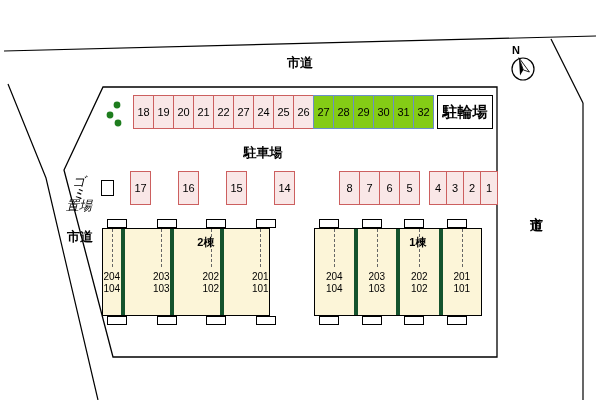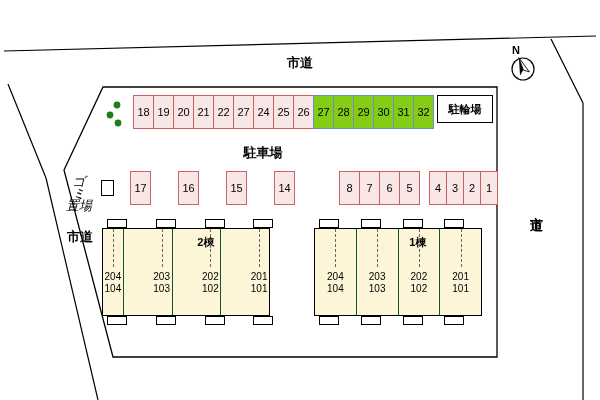--- a/index.html
+++ b/index.html
@@ -13,26 +13,26 @@
   .garbage-box{position:absolute;left:101px;top:180px;width:13px;height:16px;
                background:#fff;border:1px solid #000;box-sizing:border-box;}
   .prow{position:absolute;display:flex;}
   .pcell{width:21px;height:34px;box-sizing:border-box;margin-left:-1px;
          display:flex;align-items:center;justify-content:center;
          font-size:11px;border:1px solid;}
   .pcell:first-child{margin-left:0;}
   .pink{border-color:#cc5f5f;background:#f9e7e7;}
   .blue{border-color:#6b8fc9;background:#84cc16;}
   .pcell-sm{width:18px;}
-  .bike-box{position:absolute;left:437px;top:95px;width:56px;height:28px;background:#fff;
+  .bike-box{position:absolute;left:437px;top:95px;width:56px;height:34px;background:#fff;
             border:1px solid #000;box-sizing:border-box;display:flex;align-items:center;
-            justify-content:center;font-size:11px;font-weight:bold;}
+            justify-content:center;font-size:15px;font-weight:bold;}
   .bldg{position:absolute;top:228px;height:88px;width:168px;background:#fcf5d8;
         border:1px solid #000;box-sizing:border-box;display:flex;}
-  .unit{flex:1;position:relative;border-right:1px solid #14532d;}
+  .unit{flex:1;position:relative;border-right:4px solid #14532d;}
   .unit:last-child{border-right:none;}
   .dash{position:absolute;left:50%;top:0;height:38px;border-left:1px dashed #666;}
   .ulabel{position:absolute;top:42px;left:0;right:0;text-align:center;
           font-size:10px;line-height:12px;}
   .btop{position:absolute;top:-10px;left:4px;width:20px;height:9px;background:#fff;
         border:1px solid #000;box-sizing:border-box;}
   .bbot{position:absolute;bottom:-10px;left:4px;width:20px;height:9px;background:#fff;
         border:1px solid #000;box-sizing:border-box;}
   .bname{position:absolute;top:6px;left:62%;transform:translateX(-50%);
          font-size:11px;font-weight:bold;white-space:nowrap;}

